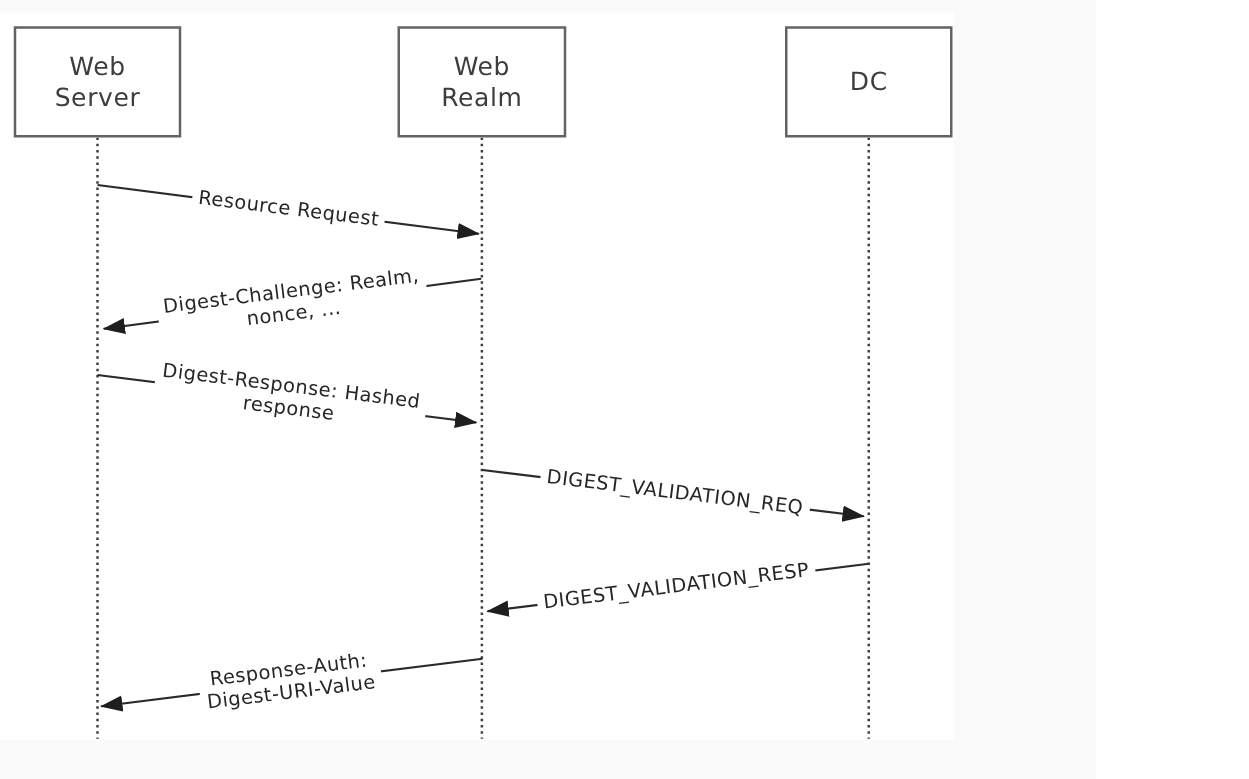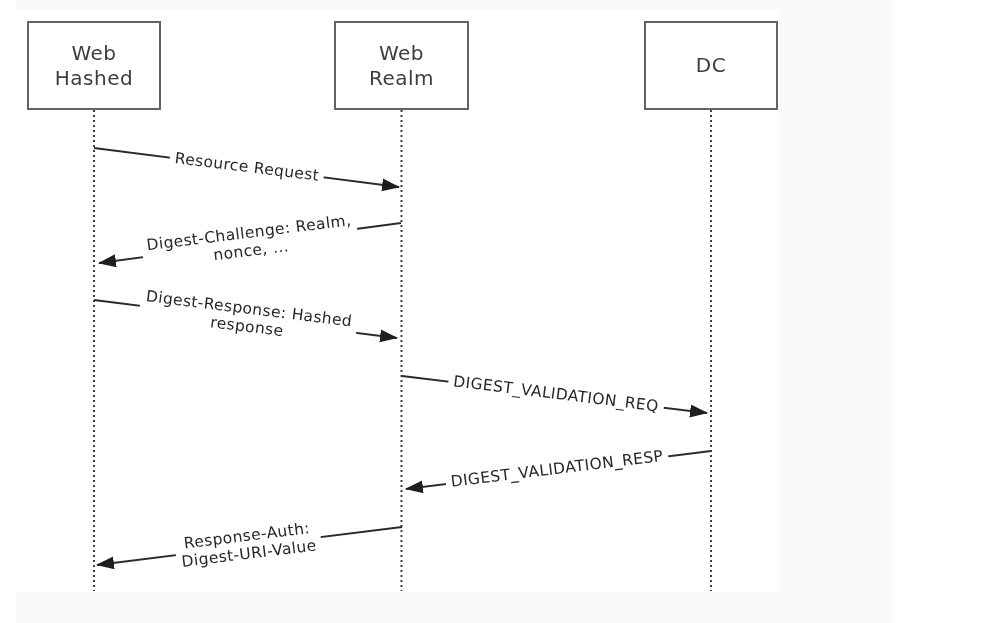--- a/index.html
+++ b/index.html
@@ -3,21 +3,20 @@
 <meta charset="utf-8">
 <style>
   html, body { margin: 0; padding: 0; }
   .canvas {
     position: relative;
     width: 877px;
     height: 623px;
     background: #fafafa;
     overflow: hidden;
     font-family: "DejaVu Sans", "Liberation Sans", sans-serif;
-    margin-left: 16px;
   }
   .panel {
     position: absolute;
     left: 0;
     top: 10px;
     width: 763px;
     height: 582px;
     background: #ffffff;
   }
   .lines-layer {
@@ -89,21 +88,21 @@
     <line x1="78" y1="148" x2="383" y2="187" stroke="#2a2a2a" stroke-width="1.8" marker-end="url(#arrowhead)"></line>
     <line x1="385" y1="223" x2="83" y2="263" stroke="#2a2a2a" stroke-width="1.8" marker-end="url(#arrowhead)"></line>
     <line x1="78" y1="300" x2="381" y2="338" stroke="#2a2a2a" stroke-width="1.8" marker-end="url(#arrowhead)"></line>
     <line x1="386" y1="376" x2="691" y2="413" stroke="#2a2a2a" stroke-width="1.8" marker-end="url(#arrowhead)"></line>
     <line x1="695" y1="451" x2="390" y2="489" stroke="#2a2a2a" stroke-width="1.8" marker-end="url(#arrowhead)"></line>
     <line x1="386" y1="527" x2="81" y2="565" stroke="#2a2a2a" stroke-width="1.8" marker-end="url(#arrowhead)"></line>
   </svg>
 
   <div class="actor-box" id="actor-web-browser">
     <span>Web</span>
-    <span>Hashed</span>
+    <span>Server</span>
   </div>
   <div class="actor-box" id="actor-web-server">
     <span>Web</span>
     <span>Realm</span>
   </div>
   <div class="actor-box" id="actor-dc">
     <span>DC</span>
   </div>
 
   <div class="msg-label rot-down" id="msg-label-0">

